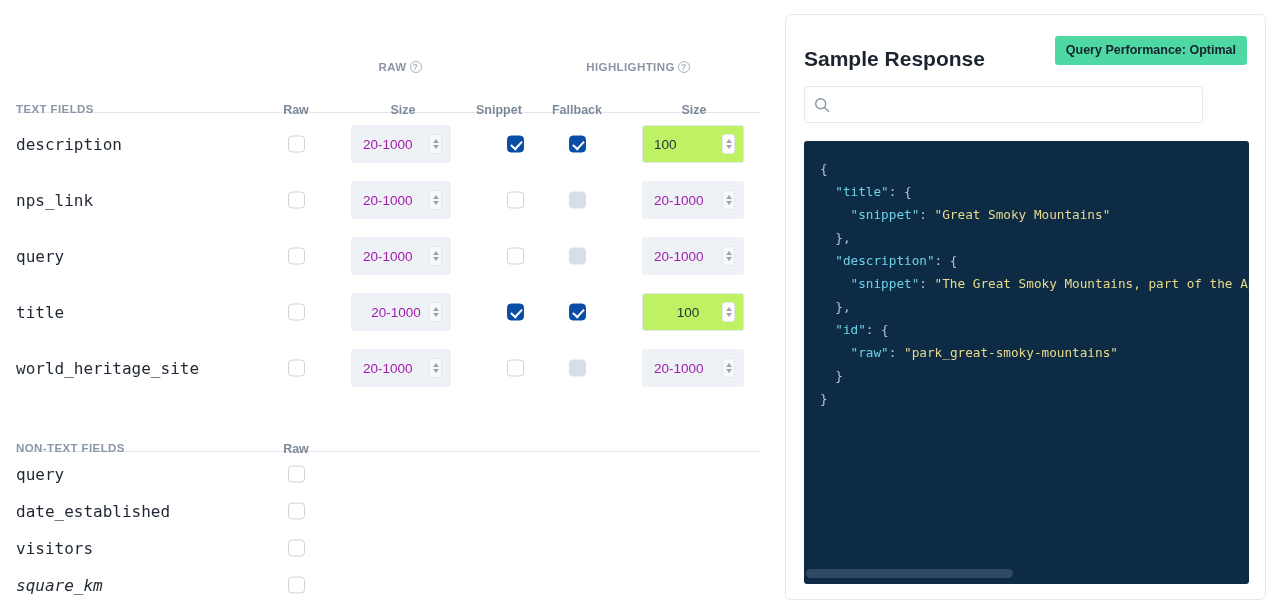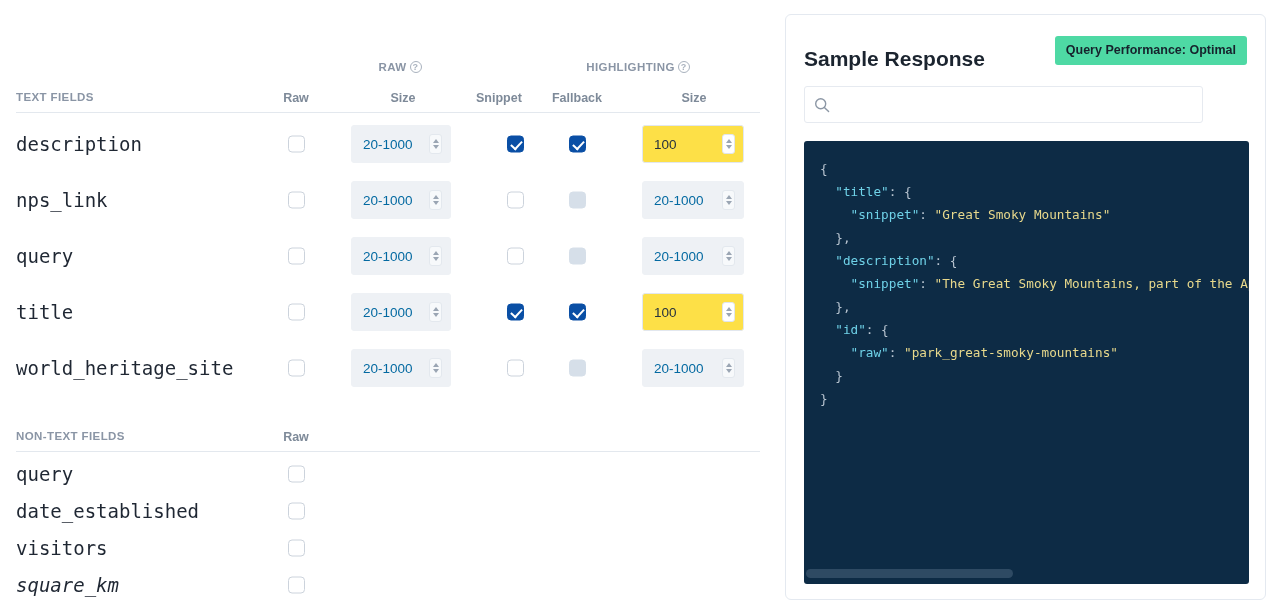--- a/index.html
+++ b/index.html
@@ -36,41 +36,41 @@
     font-family: "Liberation Sans", sans-serif;
   }
 
   .col-header-row {
     position: absolute; left: 16px; width: 744px; height: 26px;
     border-bottom: 1px solid #e3e8ee;
   }
   .col-header-row.text-head { top: 48px; }
   .col-header-row.nontext-head { top: 387px; }
   .colh {
-    position: absolute; top: 4px;
+    position: absolute; top: 16px;
     font-size: 12.5px; font-weight: bold; color: #7c8header;
     color: #7e8a99;
   }
   .colh.section {
     left: 0; font-size: 11.5px; letter-spacing: .4px; color: #8a95a5;
     text-transform: uppercase;
   }
   .colh.c-raw      { left: 248px; width: 64px; text-align: center; }
   .colh.c-size1    { left: 337px; width: 100px; text-align: center; }
   .colh.c-snippet  { left: 460px; width: 78px; }
   .colh.c-fallback { left: 525px; width: 72px; text-align: center; }
   .colh.c-size2    { left: 628px; width: 100px; text-align: center; }
 
   .rows { position: absolute; left: 16px; top: 0; width: 744px; }
 
   .field-row { position: absolute; left: 0; width: 744px; height: 56px; }
   .field-row .fname {
     position: absolute; left: 0; top: 50%; transform: translateY(-50%);
     font-family: "DejaVu Sans Mono", "Liberation Mono", monospace;
-    font-size: 19px; color: #1f2733; white-space: nowrap;
+    font-size: 16px; color: #1f2733; white-space: nowrap;
   }
 
   
   .cbwrap { position: absolute; top: 50%; transform: translateY(-50%); }
   .cb {
     width: 17px; height: 17px; border-radius: 4px;
     border: 1px solid #ccd3dc; background: #fff;
     display: block; position: relative; cursor: pointer;
   }
   .cb.checked { background: #0a4fa5; border-color: #0a4fa5; }
@@ -83,32 +83,32 @@
 
   .cbwrap.w-raw      { left: 272px; }
   .cbwrap.w-snippet  { left: 491px; }
   .cbwrap.w-fallback { left: 553px; }
 
   
   .numin {
     position: absolute; top: 50%; transform: translateY(-50%);
     height: 38px; border-radius: 3px;
     display: flex; align-items: center;
-    border: 1px solid #e2e7ee; background: #fde047;
+    border: 1px solid #e2e7ee; background: #bef264;
   }
   .numin.size1 { left: 335px; width: 100px; }
   .numin.size2 { left: 626px; width: 102px; }
   .numin.dis { background: #eef1f5; border-color: #eef1f5; }
   .numin .val {
     flex: 1; padding-left: 11px;
     font-size: 13.5px; color: #26313f;
     font-family: "Liberation Sans", sans-serif;
     white-space: nowrap; overflow: hidden;
   }
-  .numin.dis .val { color: #0369a1; }
+  .numin.dis .val { color: #a21caf; }
   .spin {
     width: 13px; height: 20px; margin-right: 8px;
     border: 1px solid #e0e5ec; border-radius: 3px; background: #fff;
     display: flex; flex-direction: column; align-items: center;
     justify-content: center; gap: 2px; flex: 0 0 auto;
   }
   .numin.dis .spin { background: #f7f9fb; border-color: #e3e8ee; }
   .spin i { display: block; width: 0; height: 0; border-left: 3px solid transparent;
             border-right: 3px solid transparent; }
   .spin i.up   { border-bottom: 4px solid #9aa5b3; }
@@ -257,21 +257,21 @@
             <span class="cb disabled"></span>
           </span>
           <div class="numin size2 dis">
             <span class="val">20-1000</span>
             <span class="spin">
               <i class="up"></i>
               <i class="down"></i>
             </span>
           </div>
         </div>
-        <div class="field-row" style="top: 245px;">
+        <div class="field-row" style="top: 245px; text-align: center;">
           <span class="fname">title</span>
           <span class="cbwrap w-raw">
             <span class="cb"></span>
           </span>
           <div class="numin size1 dis">
             <span class="val">20-1000</span>
             <span class="spin">
               <i class="up"></i>
               <i class="down"></i>
             </span>

